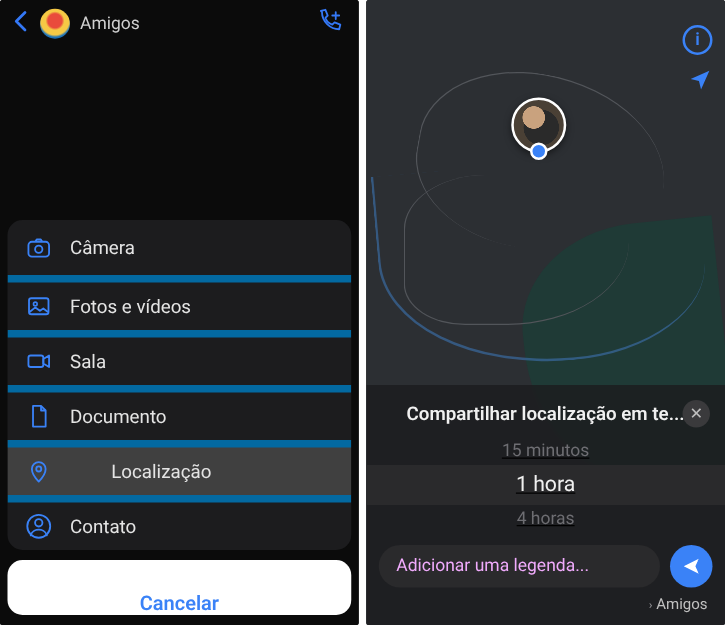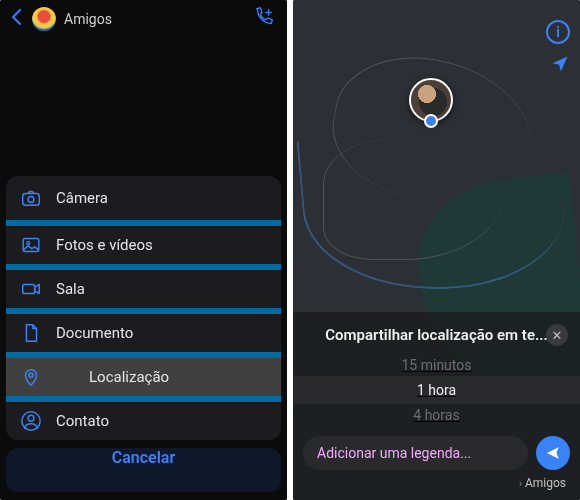--- a/index.html
+++ b/index.html
@@ -11,21 +11,21 @@
   .header-left { position:absolute; top:0; left:0; right:0; height:38px; display:flex; align-items:center; padding:0 10px; color:#d0d0d0; }
   .back-ico { color:#3478f6; margin-right:8px; }
   .avatar-small { width:24px; height:24px; border-radius:50%; background: radial-gradient(circle at 50% 40%, #e94b3c 0 30%, #f6c945 40% 60%, #1d72b8 70% 100%); margin-right:8px; }
   .header-title { color:#cfcfcf; font-size:14px; }
   .add-call { position:absolute; right:12px; color:#3478f6; }
   .menu-row { display:flex; align-items:center; height:44px; padding:0 14px; gap:14px; color:#e4e4e4; font-size:15px; border-top:6px solid #0369a1; }
   .menu-row:first-child { border-top:none; }
   .menu-row.selected { background:#404040;gap:47px; }
   .menu-icon { width:22px; height:22px; color:#3a82f7; flex-shrink:0; display:flex; align-items:center; justify-content:center; }
   .menu-icon svg { width:22px; height:22px; }
-  .cancel-btn { position:absolute; left:6px; right:6px; bottom:8px; height:44px; background:#0f172a; border-radius:12px; display:flex; align-items:flex-start; justify-content:center; color:#3a82f7; font-size:16px; font-weight:600; }
+  .cancel-btn { position:absolute; left:6px; right:6px; bottom:8px; height:44px; background:#ffffff; border-radius:12px; display:flex; align-items:flex-end; justify-content:center; color:#3a82f7; font-size:16px; font-weight:600; }
   .sheet-wrap { position:absolute; left:6px; right:6px; bottom:8px; }
   .sheet-inner { background:#1c1c1e; border-radius:12px; overflow:hidden; margin-bottom:8px; }
 
   
   .right-bg { position:absolute; inset:0; background:#2c2f33; }
   .map-terrain { position:absolute; inset:0; }
   .terrain-dark { position:absolute; right:0; top:180px; width:160px; height:200px; background:#1f3a36; border-top-left-radius:60% 40%; border-bottom-left-radius:50% 55%; transform:rotate(-6deg); }
   .road { position:absolute; border:1px solid #52555a; background:none; }
   .road.r1 { top:60px; left:40px; width:200px; height:140px; border-radius:50% 60% 40% 50%; border-right:none; border-bottom:none; transform:rotate(10deg);}
   .road.r2 { top:140px; left:30px; width:180px; height:120px; border-radius:40% 50% 60% 30%; border-top:none; border-right:none;}
@@ -35,21 +35,21 @@
   .user-pin { position:absolute; top:78px; left:116px; width:44px; height:44px; }
   .user-pin .photo { width:44px; height:44px; border-radius:50%; background: radial-gradient(circle at 40% 35%, #c9a27e 0 25%, transparent 26%), radial-gradient(circle at 55% 55%, #2a2a2a 0 45%, transparent 46%), #4a4035; border:2px solid #fff; box-shadow:0 2px 6px rgba(0,0,0,.5);}
   .user-pin .dot { position:absolute; bottom:-6px; left:50%; transform:translateX(-50%); width:14px; height:14px; background:#3a82f7; border:2px solid #fff; border-radius:50%; }
 
   .share-panel { position:absolute; left:0; right:0; bottom:0; background:#1c1c1ecc; backdrop-filter:blur(2px); padding:10px 0 10px; }
   .share-title-row { display:flex; align-items:center; justify-content:center; position:relative; padding:4px 12px 10px; }
   .share-title { color:#f0f0f0; font-size:15px; font-weight:600; }
   .close-x { position:absolute; right:12px; width:22px; height:22px; background:#3a3a3c; border-radius:50%; color:#bdbdbd; display:flex; align-items:center; justify-content:center; font-size:13px;}
   .duration-wrap { text-align:center;text-decoration:underline; }
   .dur-opt { color:#6e6e73; font-size:14px; padding:3px 0; }
-  .dur-opt.selected { color:#f0f0f0; font-size:14px; background:#2a2a2c; padding:6px 0;}
+  .dur-opt.selected { color:#f0f0f0; font-size:17px; background:#2a2a2c; padding:6px 0;}
   .caption-row { display:flex; align-items:center; gap:8px; padding:10px 10px 2px; }
   .caption-input { flex:1; background:#2a2a2c; border-radius:18px; height:34px; display:flex; align-items:center; padding:0 14px; color:#f0abfc; font-size:14px;}
   .send-btn { width:34px; height:34px; background:#3a82f7; border-radius:50%; display:flex; align-items:center; justify-content:center; color:#fff;}
   .recipient-row { text-align:right; padding:4px 14px 0; color:#c0c0c0; font-size:12px;}
   .recipient-row .chev { margin-left:2px; color:#8e8e93; font-size:10px;}
 </style>
 </head>
 <body>
 
 <div class="screen">

